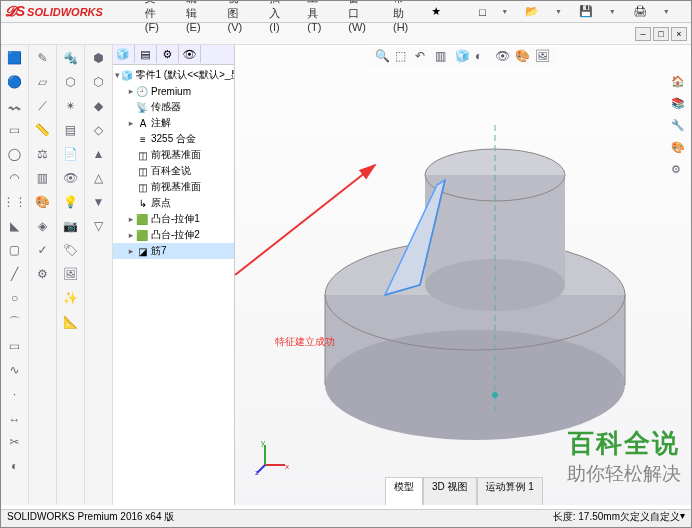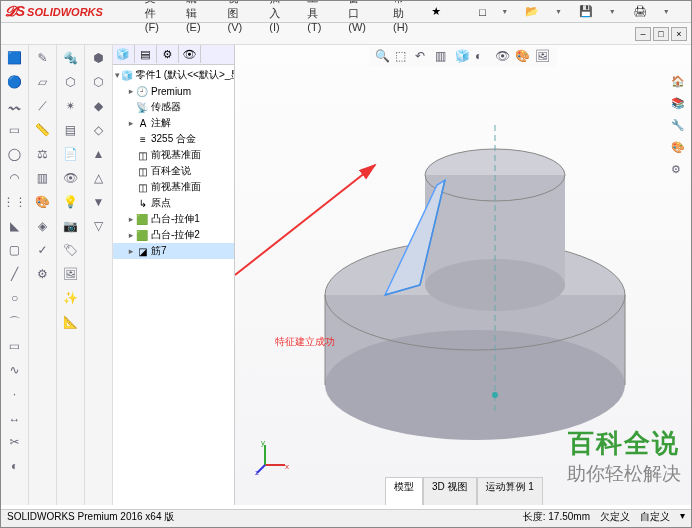--- a/index.html
+++ b/index.html
@@ -46,21 +46,21 @@
 
   .watermark { position: absolute; right: 10px; bottom: 18px; text-align: center; }
   .wm-big { font-size: 26px; color: #3a9d3a; font-weight: bold; letter-spacing: 2px;}
   .wm-small { font-size: 19px; color: #888; }
 
   .bottom-tabs { position: absolute; bottom: 0; left: 150px; height: 28px; display: flex; font-size: 10px; }
   .btab { padding: 2px 8px; background: #eee; border: 1px solid #ccc; border-bottom: none; }
   .btab.active { background: #fff; }
 
   .statusbar { position: absolute; bottom: 0; left: 0; right: 0; height: 18px; background: #f0f0f0; border-top: 1px solid #ccc; display: flex; align-items: flex-start; font-size: 10px; padding: 0 6px; justify-content: space-between;}
-  .status-right { display: flex; gap: 10px; }
+  .status-right { display: flex; }
   
   svg.part3d { position: absolute; left: 50px; top: 40px; }
 </style>
 </head>
 <body>
 
 <div class="menubar">
   <div class="logo">
     <span class="logo-s">𝓓S</span>
     <span>SOLIDWORKS</span>

